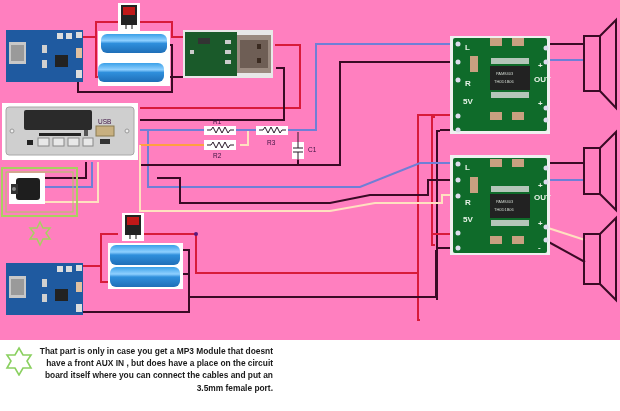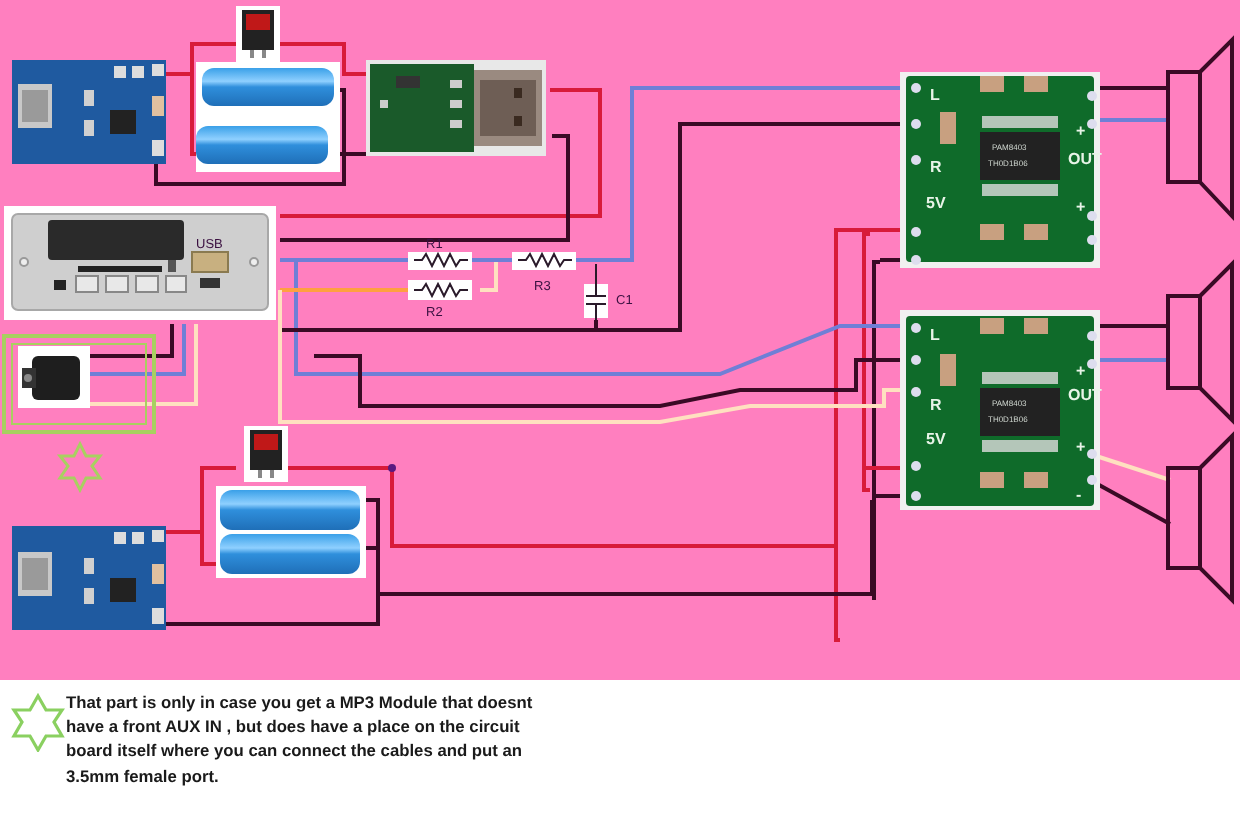--- a/index.html
+++ b/index.html
@@ -1,20 +1,20 @@
 <!DOCTYPE html>
 <html><head>
 <meta charset="utf-8">
 <style>
   html, body { margin: 0; padding: 0; }
   body { width: 620px; height: 411px; overflow: hidden; background: #ffffff; font-family: "Liberation Sans", sans-serif; }
   #stage { position: relative; width: 620px; height: 411px; }
   #canvas { position: absolute; left: 0; top: 0; width: 620px; height: 340px; background: #ff7fbf; }
   svg { position: absolute; left: 0; top: 0; }
-  .note { position: absolute; left: 0; top: 340px; width: 620px; height: 64px; background: #ffffff; }
+  .note { position: absolute; left: 0; top: 340px; width: 620px; height: 64px; background: #ffffff; text-align: right; }
   .note-text { position: absolute; left: 33px; top: 5px; width: 240px; font-size: 8.4px; line-height: 12.2px; font-weight: bold; color: #1a1a1a; }
   .lbl { font-family: "Liberation Sans", sans-serif; font-size: 6.5px; fill: #3a1040; }
   .chip-txt { font-family: "Liberation Sans", sans-serif; font-size: 4px; fill: #cfd6cf; }
   .pcb-txt { font-family: "Liberation Sans", sans-serif; font-size: 8px; fill: #e8f4e8; font-weight: bold; }
 </style>
 </head>
 <body>
 
 <div id="stage">
   <div id="canvas">

